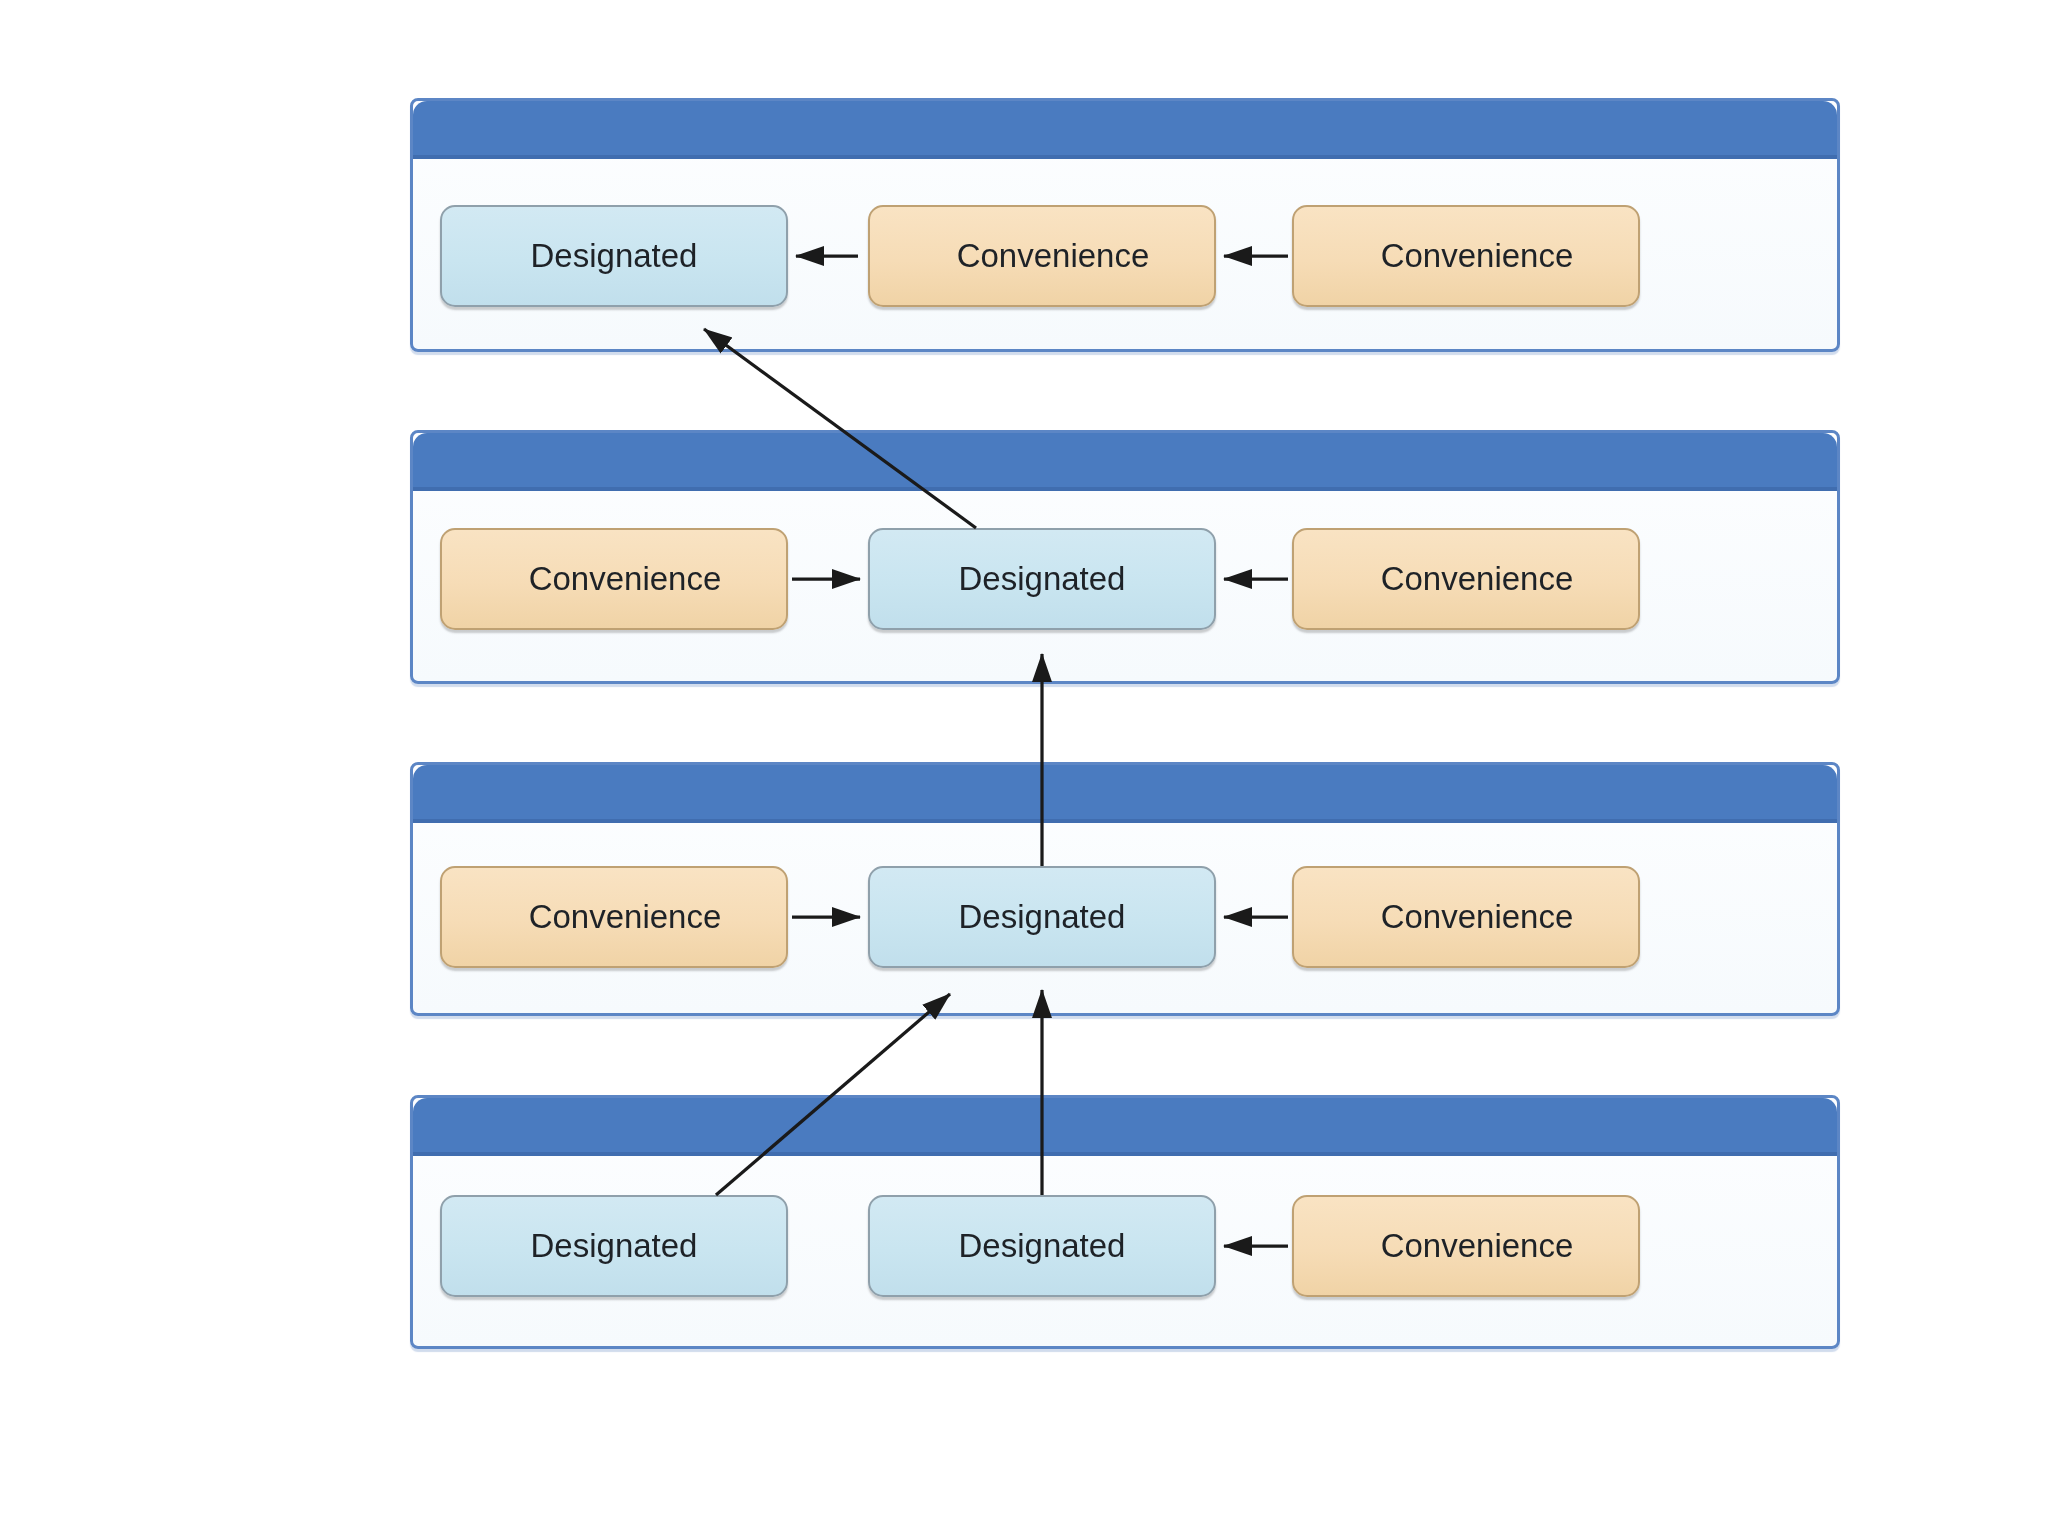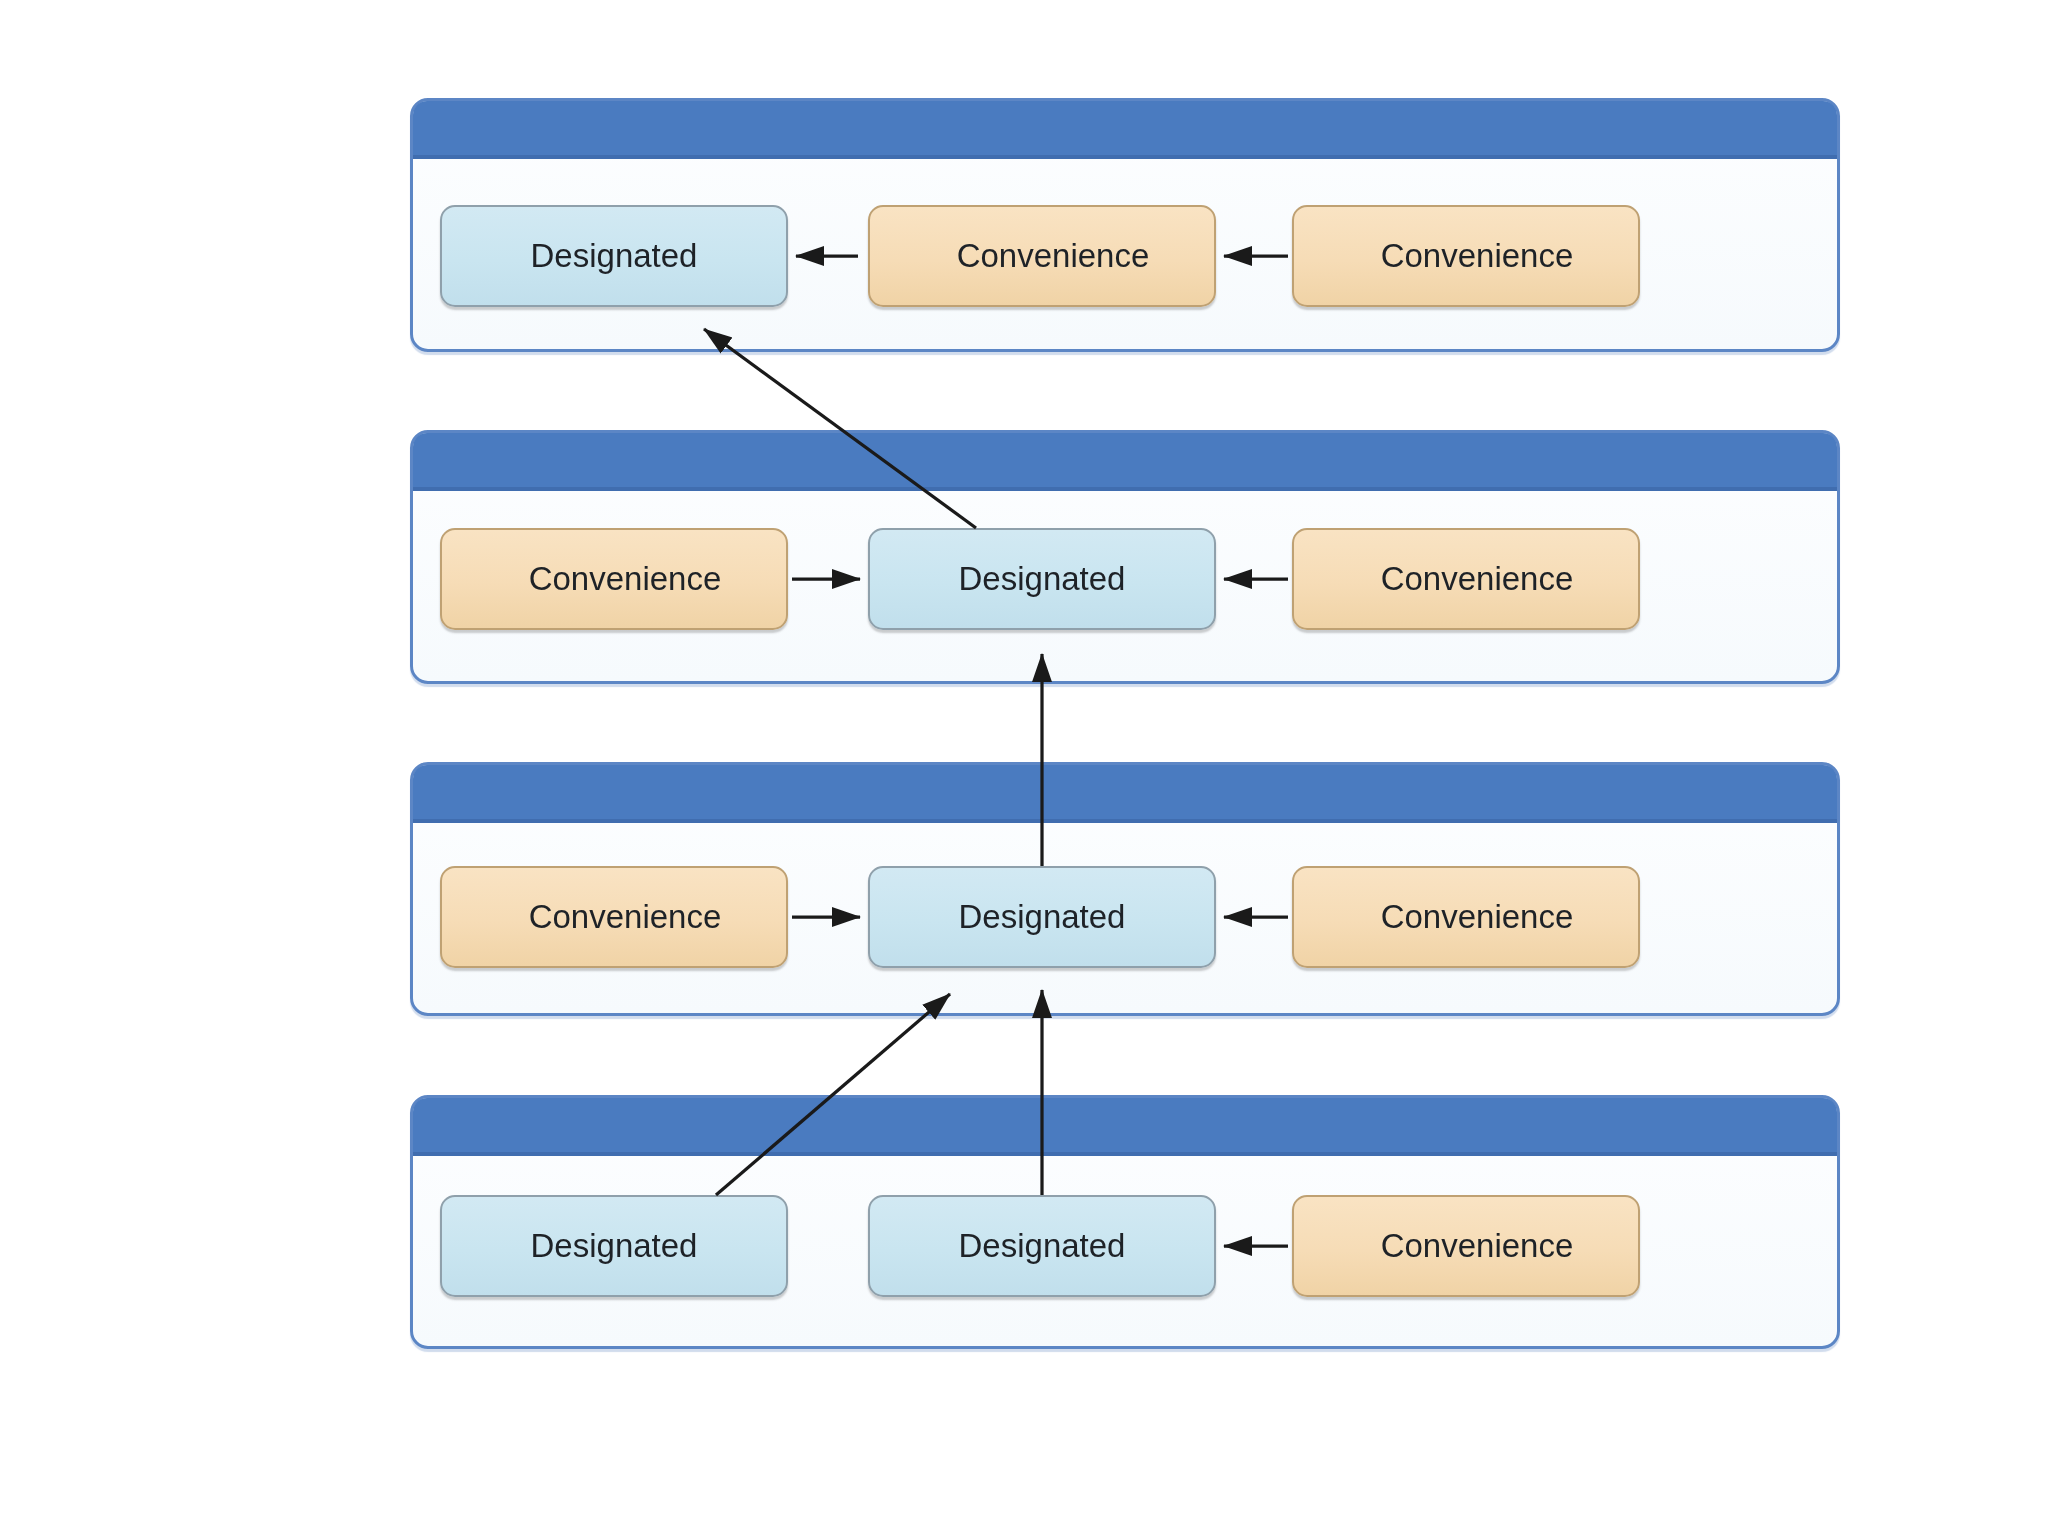--- a/index.html
+++ b/index.html
@@ -15,21 +15,21 @@
     --page-bg:#ffffff;
   }
   *{box-sizing:border-box;margin:0;padding:0;}
   html,body{width:2048px;height:1536px;background:var(--page-bg);}
   body{font-family:"Liberation Sans","DejaVu Sans",sans-serif;position:relative;overflow:hidden;}
   .canvas{position:absolute;left:0;top:0;width:2048px;height:1536px;}
   .class-card{
     position:absolute;left:410px;width:1430px;height:254px;
     background:linear-gradient(180deg,var(--container-bg) 0%,#f6fafd 100%);
     border:3px solid var(--container-border);
-    border-radius:18px;
+    border-radius:8px;
     box-shadow:0 3px 1px rgba(90,130,190,0.28);
   }
   .class-header{
     position:absolute;left:0;top:0;width:100%;height:58px;
     background:var(--header);
     border-radius:14px 14px 0 0;
     box-shadow:inset 0 -4px 0 rgba(20,50,100,0.18);
   }
   .node{
     position:absolute;width:348px;height:102px;

